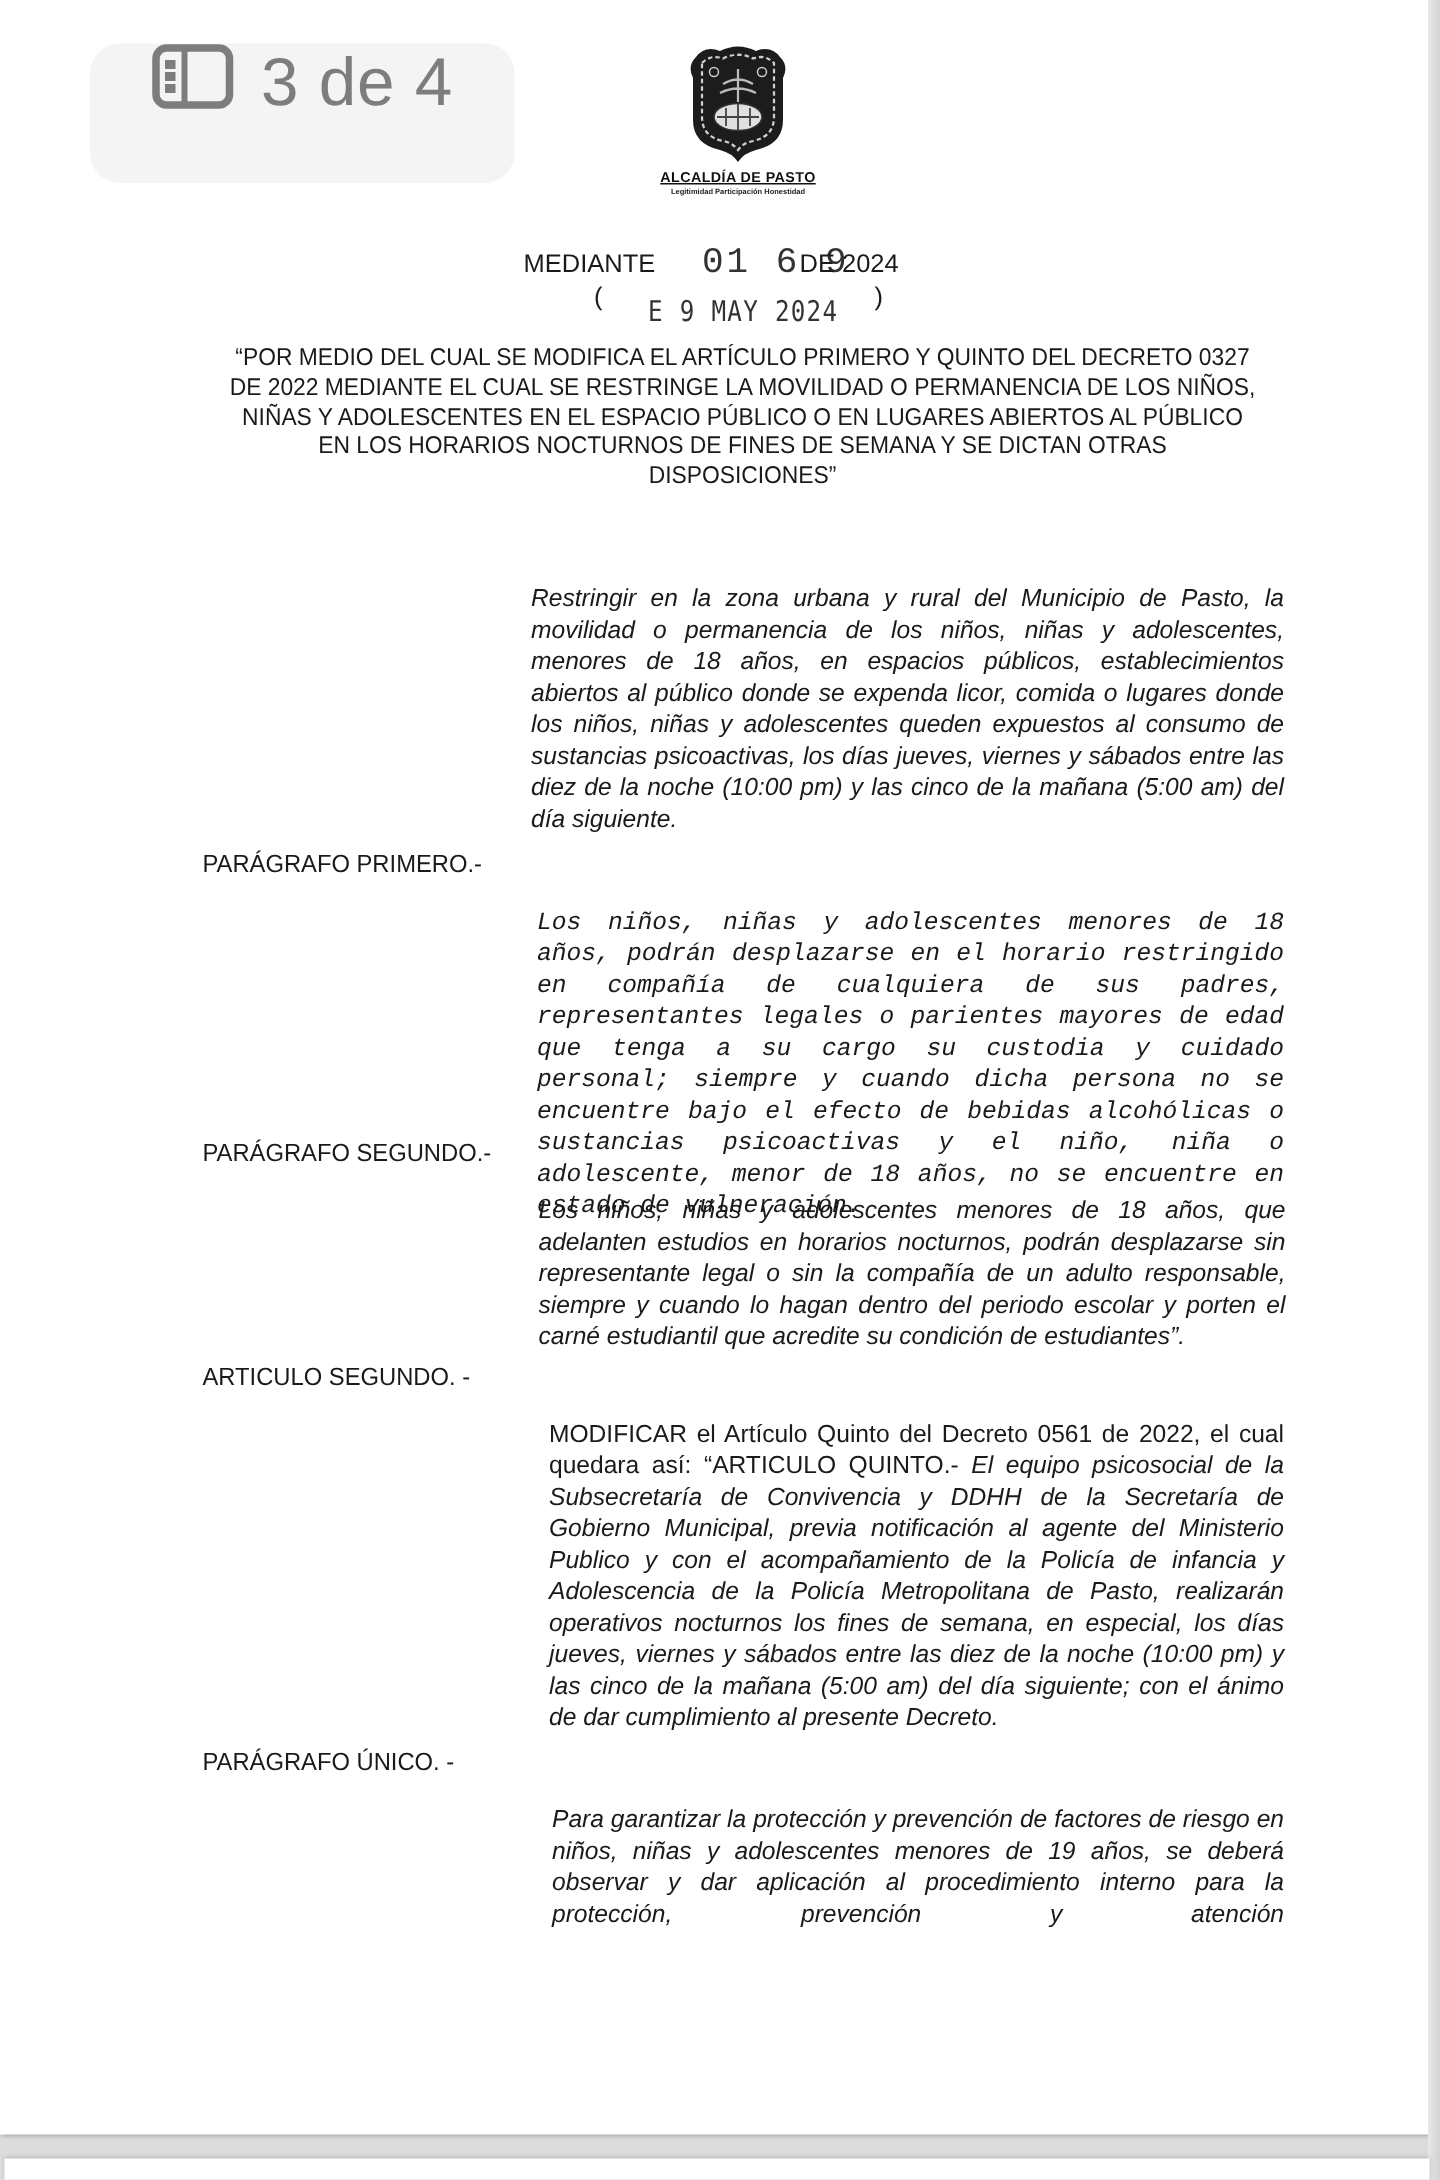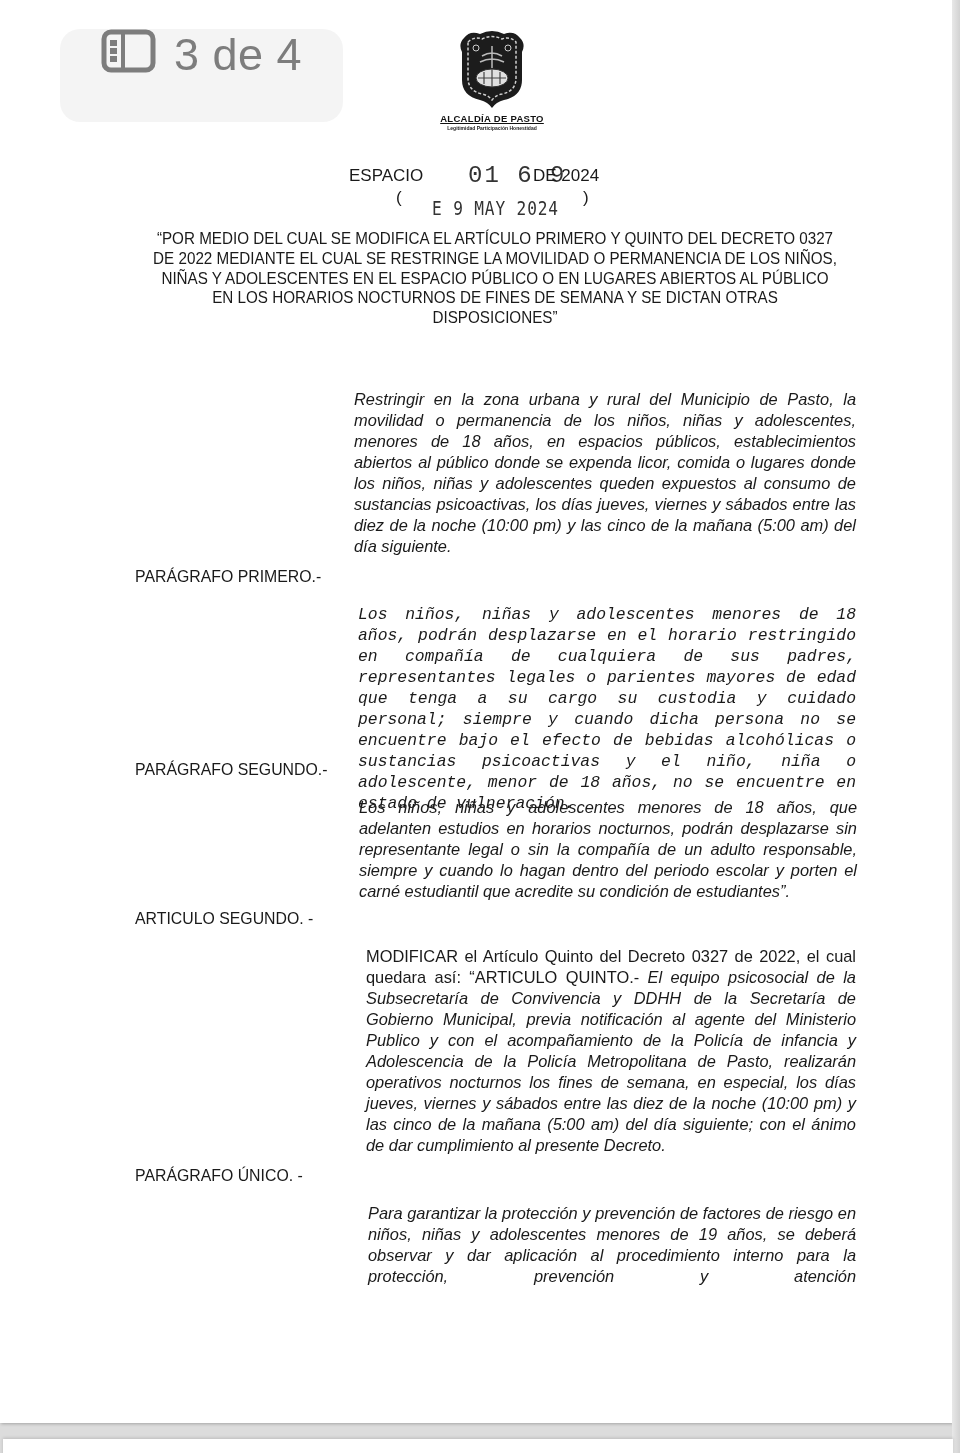--- a/index.html
+++ b/index.html
@@ -88,21 +88,21 @@
         <path d="M22 50 H50 M28 44 V56 M36 41 V59 M44 44 V56" stroke="#444" stroke-width="1.2"></path>
         <path d="M36 18 L36 40 M26 28 Q36 22 46 28 M24 34 Q36 28 48 34" stroke="#bbb" stroke-width="1.5" fill="none"></path>
         <circle cx="20" cy="20" r="3" fill="none" stroke="#ccc" stroke-width="1"></circle>
         <circle cx="52" cy="20" r="3" fill="none" stroke="#ccc" stroke-width="1"></circle>
       </svg>
       <span class="logo-name">ALCALDÍA DE PASTO</span>
       <span class="logo-motto">Legitimidad  Participación  Honestidad</span>
     </div>
 
     <div class="decree-line">
-      <span class="decree-word">ESPACIO</span>
+      <span class="decree-word">MEDIANTE</span>
       <span class="decree-number">01 6 9</span>
       <span class="decree-year">DE 2024</span>
     </div>
     <div class="date-line">
       <span class="paren-open">(</span>
       <span class="date-stamp">E 9 MAY 2024</span>
       <span class="paren-close">)</span>
     </div>
 
     <div class="doc-title">“POR MEDIO DEL CUAL SE MODIFICA EL ARTÍCULO PRIMERO Y QUINTO DEL DECRETO 0327 DE 2022 MEDIANTE EL CUAL SE RESTRINGE LA MOVILIDAD O PERMANENCIA DE LOS NIÑOS, NIÑAS Y ADOLESCENTES EN EL ESPACIO PÚBLICO O EN LUGARES ABIERTOS AL PÚBLICO EN LOS HORARIOS NOCTURNOS DE FINES DE SEMANA Y SE DICTAN OTRAS DISPOSICIONES”</div>
@@ -121,21 +121,21 @@
     <div class="section" style="top:758px;">
       <div class="label" style="top:2px;">PARÁGRAFO SEGUNDO.-</div>
       <div class="body-text narrow" style="left:359px; width:498px;">
         <span>Los niños, niñas y adolescentes menores de 18 años, que adelanten estudios en horarios nocturnos, podrán desplazarse sin representante legal o sin la compañía de un adulto responsable, siempre y cuando lo hagan dentro del periodo escolar y porten el carné estudiantil que acredite su condición de estudiantes”.</span>
       </div>
     </div>
 
     <div class="section" style="top:907px;">
       <div class="label" style="top:2px;">ARTICULO SEGUNDO. -</div>
       <div class="body-text narrow" style="left:366px; width:490px;">
-        <span class="roman">MODIFICAR el Artículo Quinto del Decreto 0327 de  2022, el cual quedara así: “ARTICULO QUINTO.-</span>
+        <span class="roman">MODIFICAR el Artículo Quinto del Decreto 0561 de  2022, el cual quedara así: “ARTICULO QUINTO.-</span>
         <span>El equipo psicosocial de la Subsecretaría de Convivencia y DDHH de la Secretaría de Gobierno Municipal, previa notificación al agente del Ministerio Publico y con el acompañamiento de la Policía de infancia y Adolescencia de la Policía Metropolitana de Pasto, realizarán operativos nocturnos los fines de semana, en especial, los días jueves, viernes y sábados entre las diez de la noche (10:00 pm) y las cinco de la mañana (5:00 am) del día siguiente; con el ánimo de dar cumplimiento al presente Decreto.</span>
       </div>
     </div>
 
     <div class="section" style="top:1164px;">
       <div class="label" style="top:2px;">PARÁGRAFO ÚNICO. -</div>
       <div class="body-text narrow" style="left:368px; width:488px; text-align-last: justify;">
         <span>Para garantizar la protección y prevención de factores de riesgo en niños, niñas y adolescentes menores de 19 años, se deberá observar y dar aplicación al procedimiento interno para la protección, prevención y atención</span>
       </div>
     </div>

